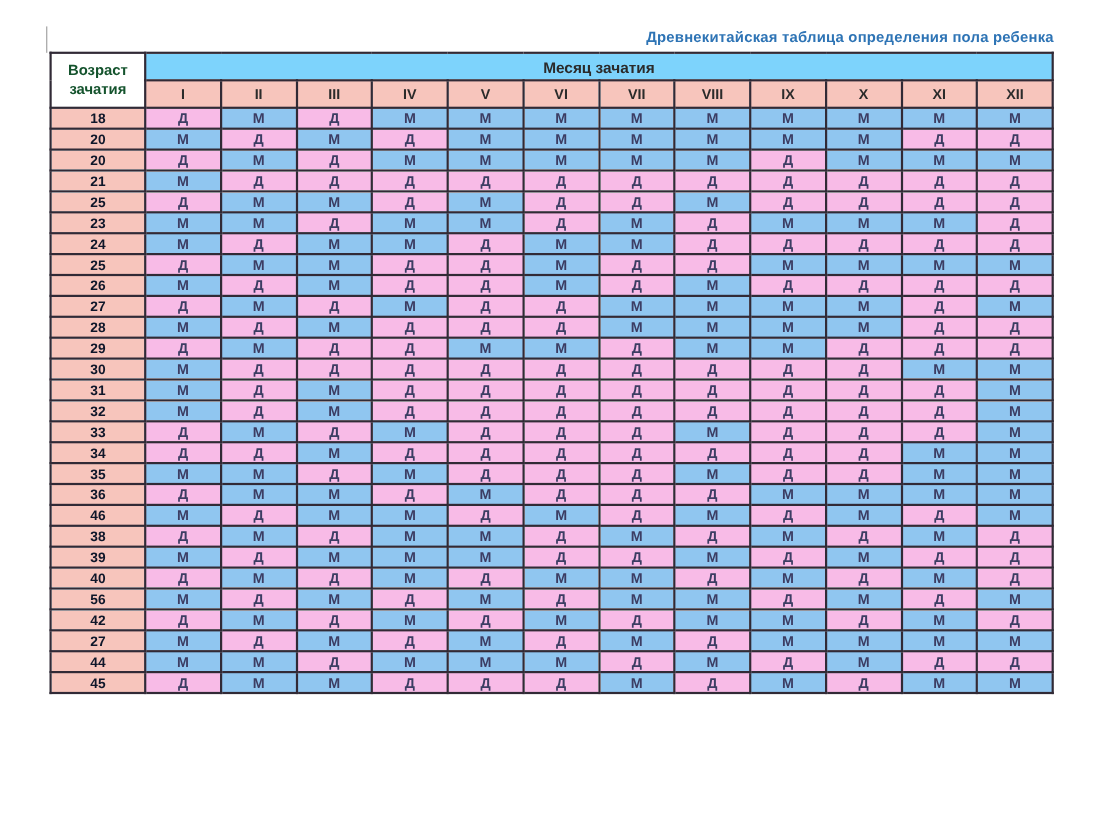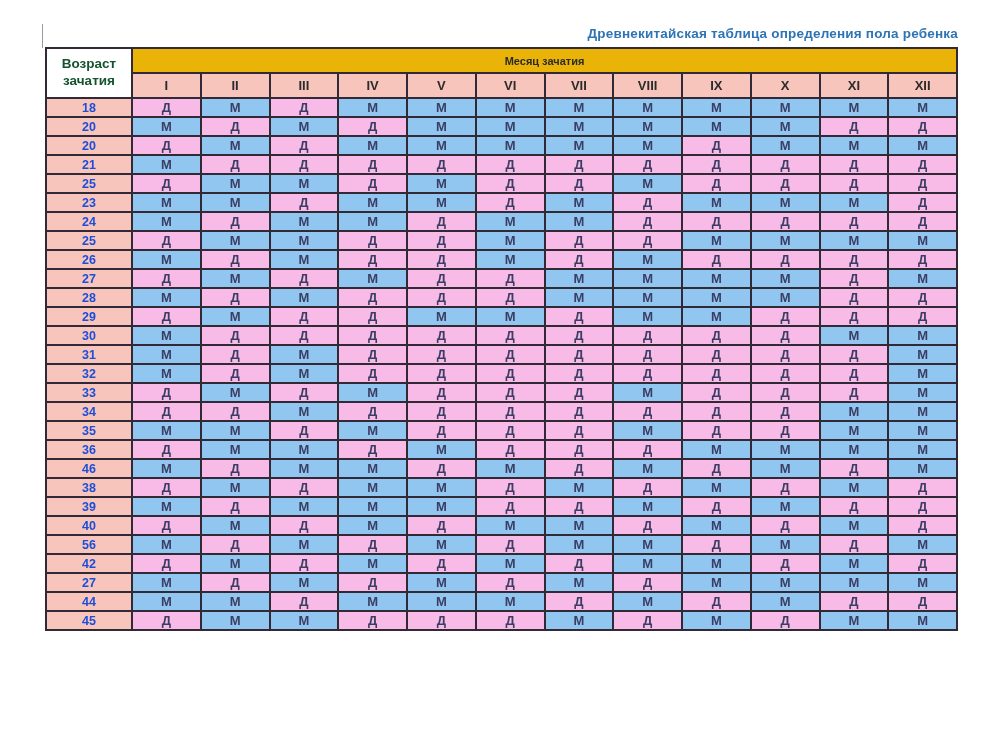--- a/index.html
+++ b/index.html
@@ -30,29 +30,29 @@
   table.gender-table th, table.gender-table td {
     border:2px solid #312a36;
     text-align:center; vertical-align:middle;
     overflow:hidden; white-space:nowrap;
   }
   th.corner {
     background:#ffffff; color:#14532d;
     font-size:13.5px; font-weight:bold; line-height:1.25;
   }
   th.month-span {
-    background:#eab308; color:#2b2b2b;
-    font-size:11px; font-weight:bold; height:25px;
+    background:#7dd3fc; color:#2b2b2b;
+    font-size:14px; font-weight:bold; height:25px;
   }
   th.month { 
     background:var(--salmon); color:#2b2b2b;
     font-size:13px; font-weight:bold; height:25px;
   }
   td.age {
-    background:var(--salmon); color:#1d4ed8;
+    background:var(--salmon); color:#0f172a;
     font-size:12.5px; font-weight:600; height:19px;
   }
   td.cell {
     font-size:13px; font-weight:bold; color:#3c3d63;
     height:19px;
   }
   td.girl { background:var(--pink); }
   td.boy  { background:var(--blue); }
 </style>
 </head>

